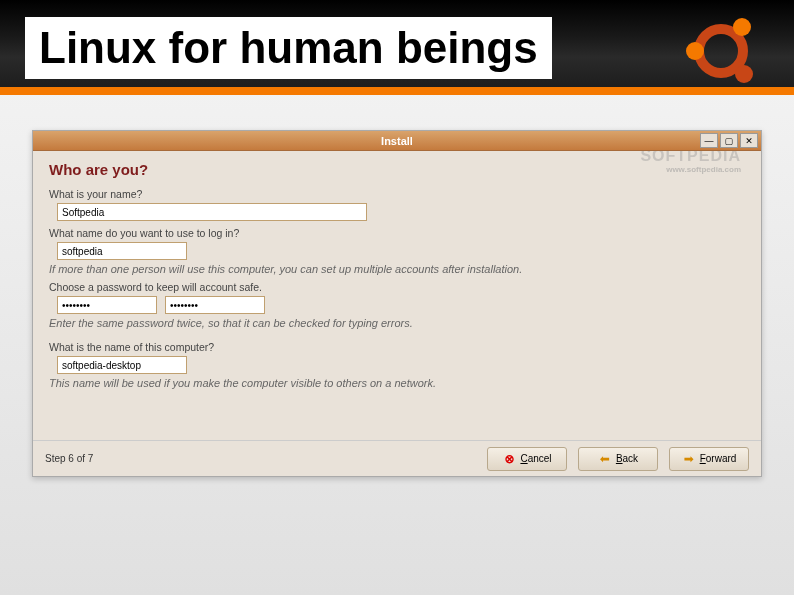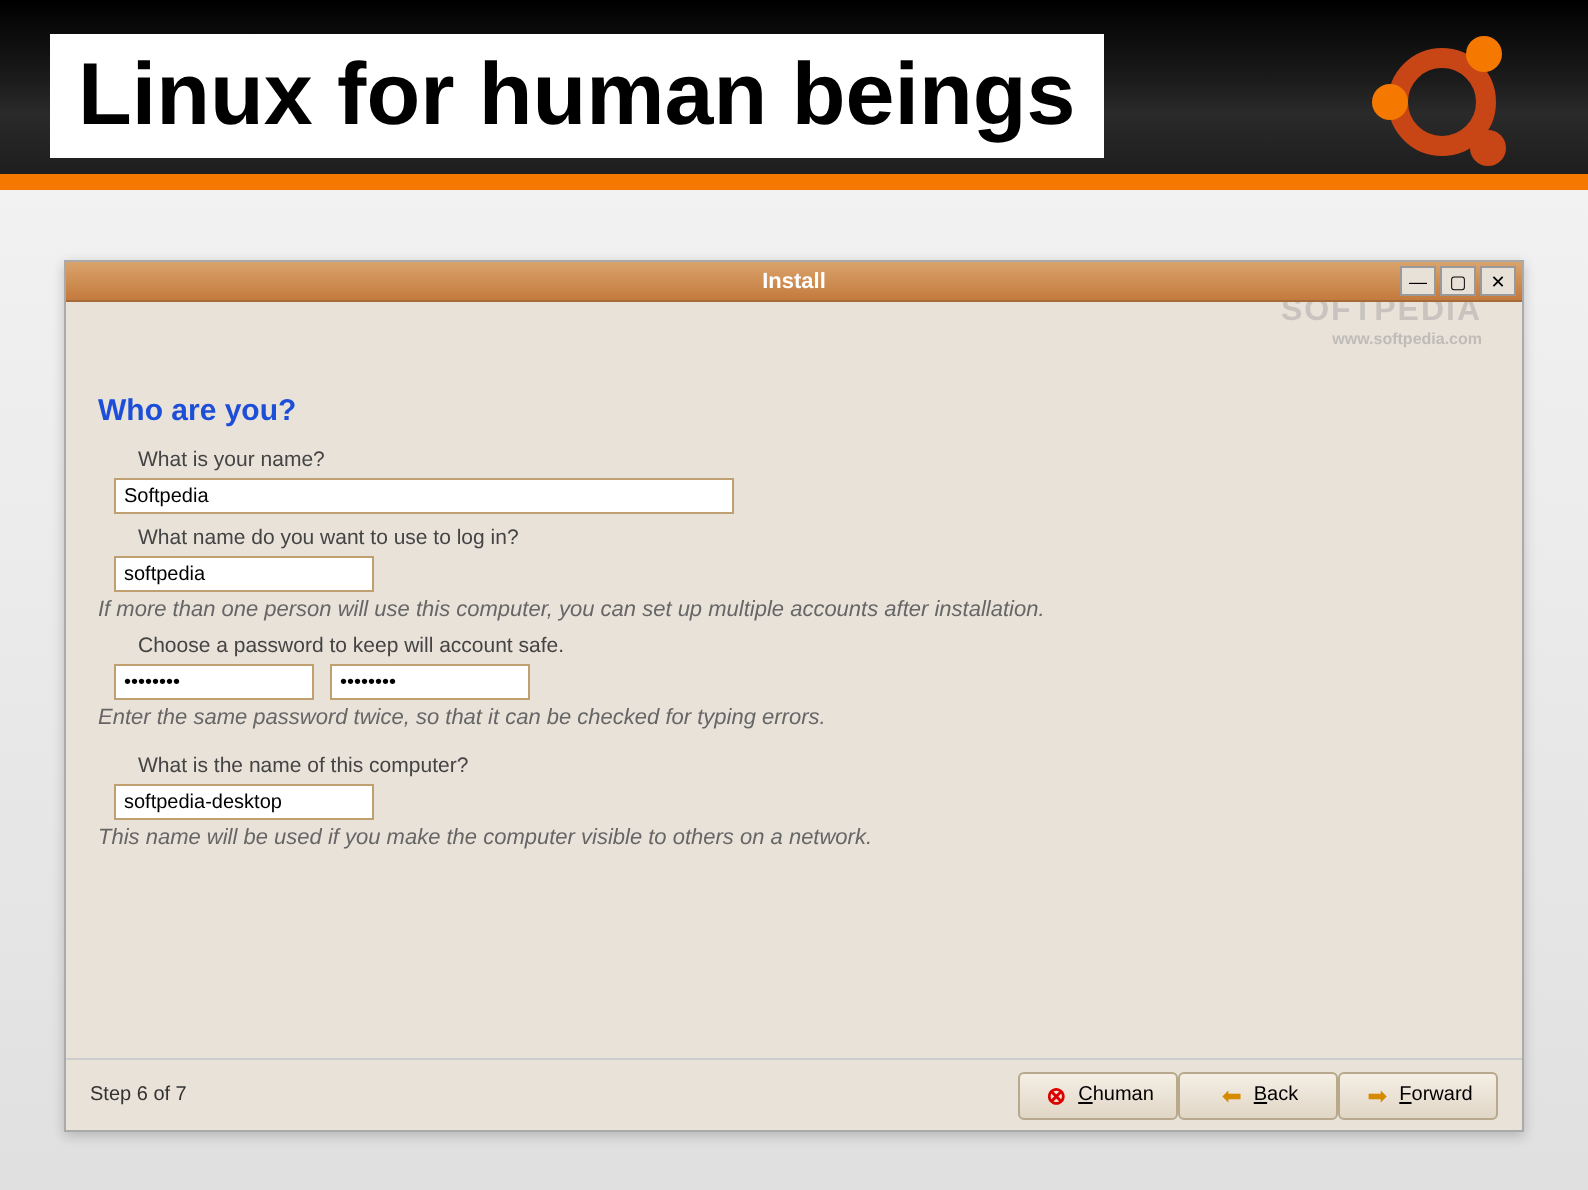--- a/index.html
+++ b/index.html
@@ -53,21 +53,21 @@
   }
   .ubuntu-logo .dot1 { width: 18px; height: 18px; background: #f57900; left: 2px; top: 28px; }
   .ubuntu-logo .dot2 { width: 18px; height: 18px; background: #f57900; right: 8px; top: 4px; }
   .ubuntu-logo .dot3 { width: 18px; height: 18px; background: #c84616; right: 6px; bottom: 6px; }
 
   .window {
     position: absolute;
     left: 32px;
     top: 130px;
     width: 730px;
-    height: 436px;
+    height: 347px;
     border: 1px solid #aaa;
     background: #e8e1d8;
     box-shadow: 0 2px 6px rgba(0,0,0,0.2);
     display: flex;
     flex-direction: column;
   }
   .titlebar {
     height: 20px;
     background: linear-gradient(to bottom, #d9a36b 0%, #c47a3d 100%);
     display: flex;
@@ -120,30 +120,28 @@
   .watermark small {
     display:block;
     font-size: 8px;
     font-weight: bold;
     letter-spacing: 0;
     color: rgba(150,150,150,0.5);
   }
   .heading {
     font-size: 15px;
     font-weight: bold;
-    color: #1d4ed8;
+    color: #7f1d1d;
     margin-bottom: 10px;
-    margin-top: 36px;
   }
   .field-label {
     font-size: 10.5px;
     color: #444;
     margin-top: 6px;
     margin-bottom: 3px;
-    margin-left: 20px;
   }
   .hint {
     font-size: 11px;
     font-style: italic;
     color: #666;
     margin-top: 3px;
     margin-bottom: 4px;
   }
   .text-input {
     height: 18px;
@@ -158,21 +156,21 @@
   .w-md { width: 130px; }
   .w-sm { width: 100px; }
 
   .footer {
     height: 36px;
     border-top: 1px solid #ccc;
     background: #e9e2d9;
     display: flex;
     align-items: center;
     padding: 0 12px;
-    gap: 0;
+    gap: 11px;
   }
   .step { font-size: 10px; color: #333; flex: 1; }
   .btn {
     height: 24px;
     min-width: 80px;
     background: linear-gradient(to bottom, #f5efe5, #e0d6c6);
     border: 1px solid #b8a88c;
     border-radius: 3px;
     display: flex;
     align-items: center;
@@ -242,21 +240,21 @@
     <div class="input-row">
       <input class="text-input w-md" value="softpedia-desktop" style="">
     </div>
     <div class="hint">This name will be used if you make the computer visible to others on a network.</div>
   </div>
 
   <div class="footer">
     <div class="step">Step 6 of 7</div>
     <div class="btn">
       <span class="ico ico-cancel">⊗</span>
-      <span><span class="accel">C</span><span>human</span></span>
+      <span><span class="accel">C</span><span>ancel</span></span>
     </div>
     <div class="btn">
       <span class="ico ico-back">⬅</span>
       <span><span class="accel">B</span><span>ack</span></span>
     </div>
     <div class="btn">
       <span class="ico ico-fwd">➡</span>
       <span><span class="accel">F</span><span>orward</span></span>
     </div>
   </div>

